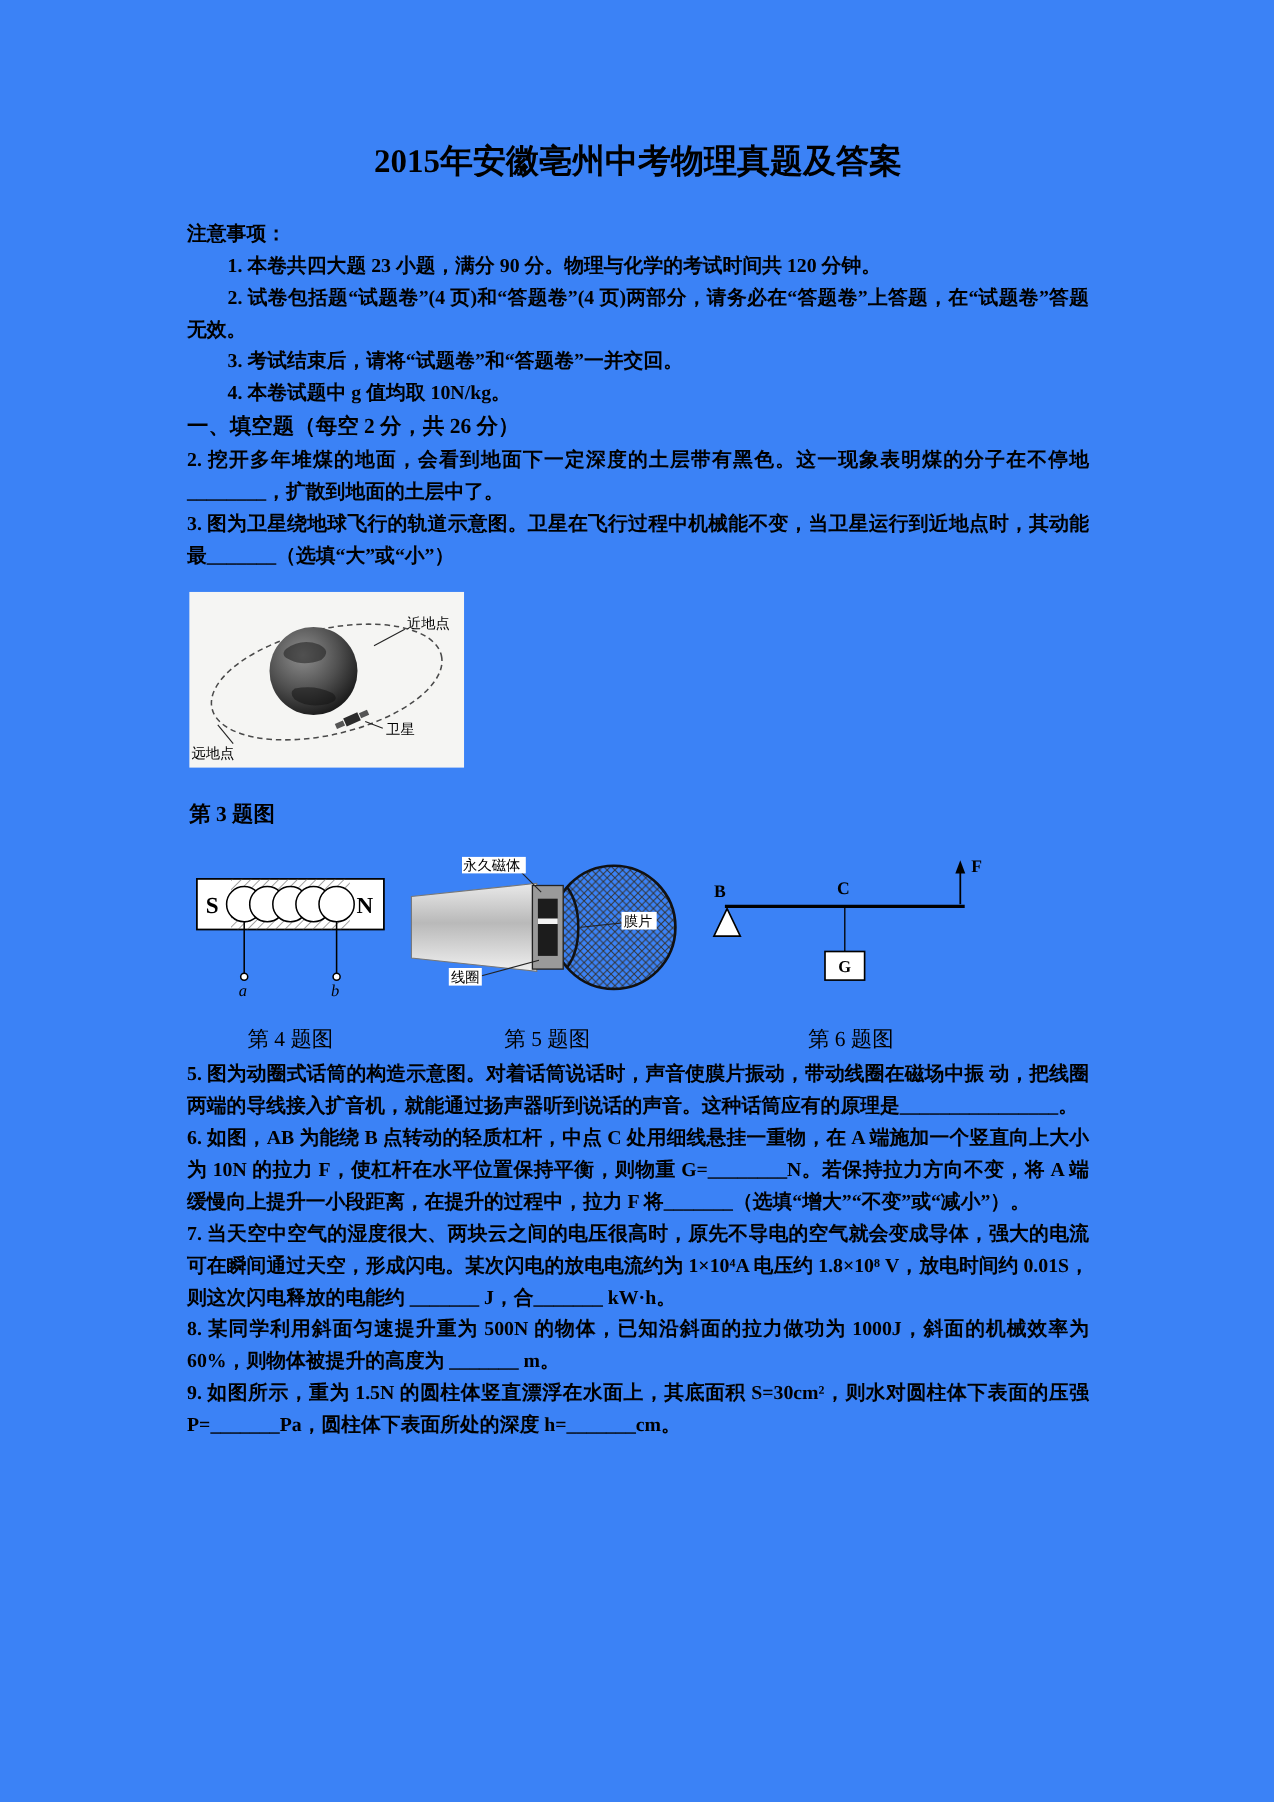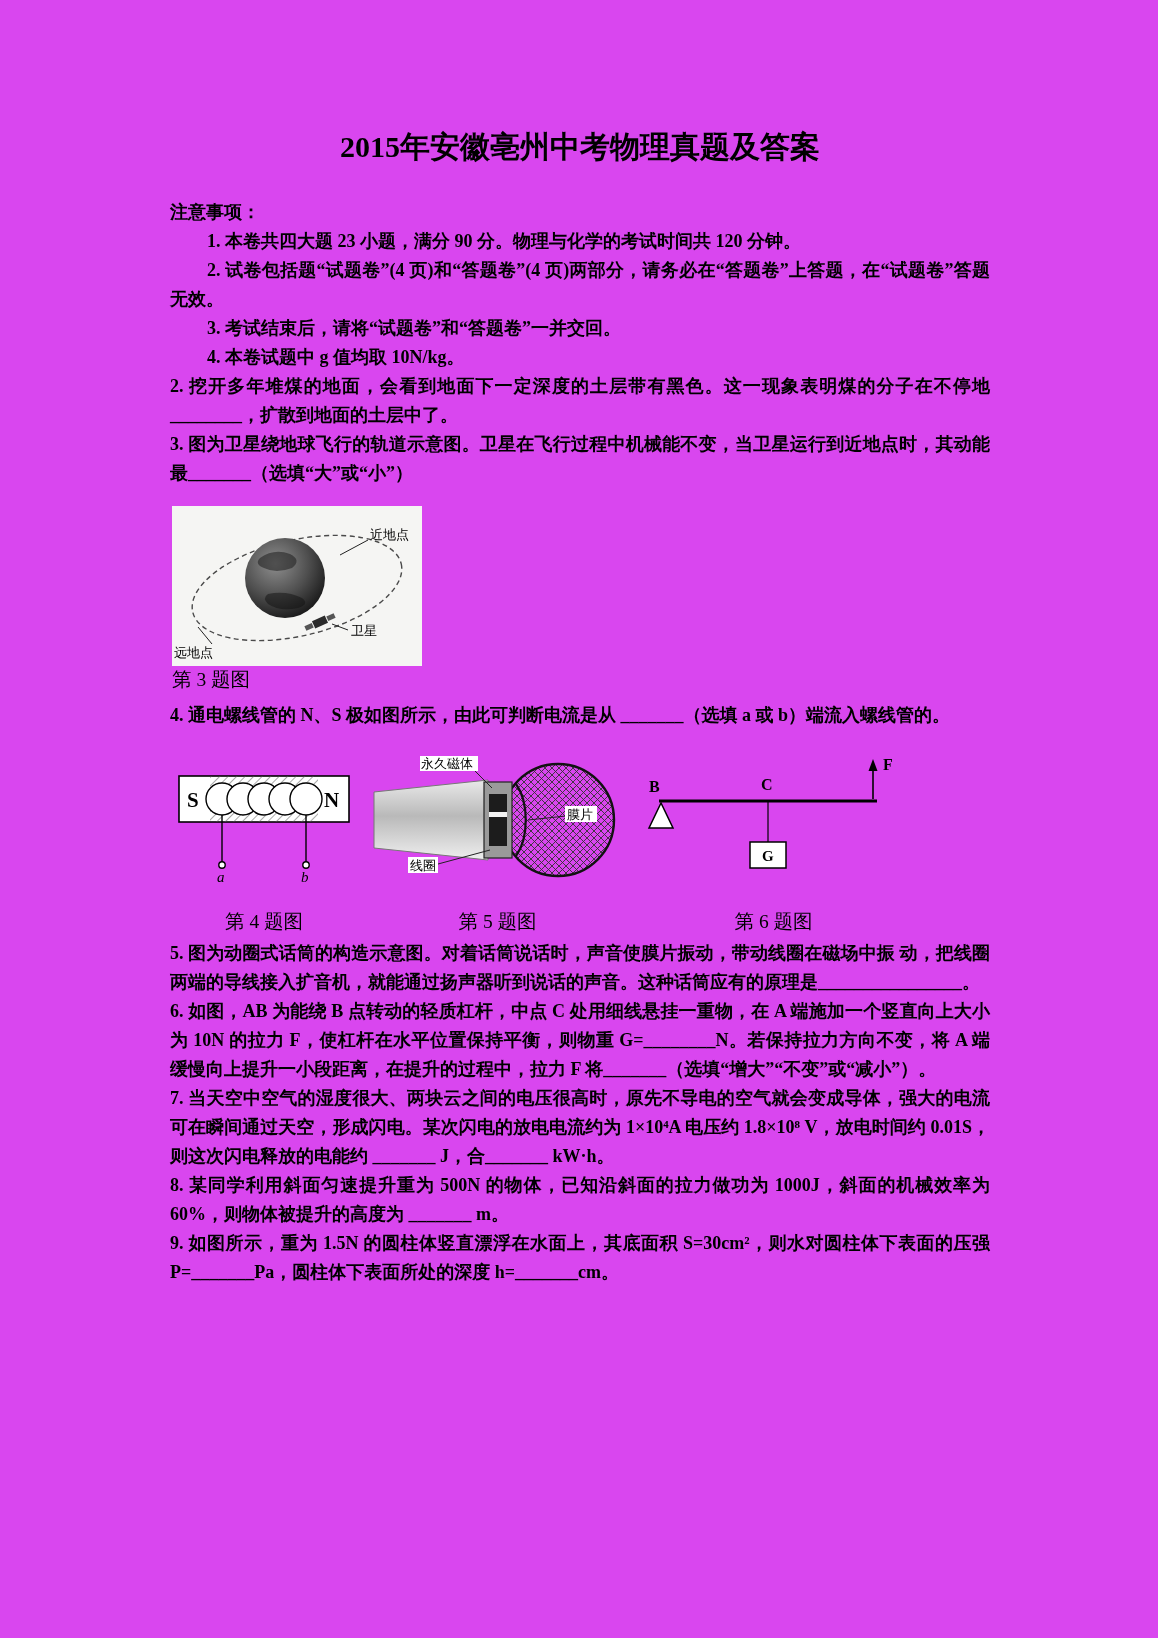--- a/index.html
+++ b/index.html
@@ -3,21 +3,21 @@
 <meta charset="utf-8">
 <style>
   * { box-sizing: border-box; }
   html, body { margin: 0; padding: 0; background: #ffffff; }
   body { font-family: "Liberation Serif", "DejaVu Serif", serif; color: #000; }
 
   .page {
     width: 1158px;
     height: 1638px;
     margin: 0 auto;
-    background: #d946ef;
+    background: #3b82f6;
     padding: 130px 168px 40px 170px;
     overflow: hidden;
     position: relative;
   }
 
   .title {
     font-size: 30px;
     line-height: 34px;
     font-weight: bold;
     text-align: center;
@@ -37,21 +37,21 @@
     font-size: 19.5px;
     line-height: 30px;
     font-weight: bold;
     margin: 2px 0 0 0;
   }
 
   figure { margin: 0; }
 
   .fig3-block { margin: 18px 0 8px 2px; }
   .fig3-block svg { display: block; }
-  .fig3-block figcaption { font-size: 19.5px; margin-top: 0; text-align: left; }
+  .fig3-block figcaption { font-size: 19.5px; margin-top: 28px; text-align: left; font-weight: bold; }
 
   .q4 { margin-top: 14px; }
   .q5 { margin-top: 2px; }
 
   .figures-row {
     display: flex;
     align-items: flex-end;
     gap: 16px;
     margin: 24px 0 4px 4px;
   }
@@ -69,20 +69,21 @@
   <h1 class="title">2015年安徽亳州中考物理真题及答案</h1>
 
   <div class="notices">
     <p class="notice-header">注意事项：</p>
     <p class="notice-item">1. 本卷共四大题 23 小题，满分 90 分。物理与化学的考试时间共 120 分钟。</p>
     <p class="notice-item">2. 试卷包括题“试题卷”(4 页)和“答题卷”(4 页)两部分，请务必在“答题卷”上答题，在“试题卷”答题无效。</p>
     <p class="notice-item">3. 考试结束后，请将“试题卷”和“答题卷”一并交回。</p>
     <p class="notice-item">4. 本卷试题中 g 值均取 10N/kg。</p>
   </div>
 
+  <h2 class="section-heading">一、填空题（每空 2 分，共 26 分）</h2>
 
   <p class="q">2. 挖开多年堆煤的地面，会看到地面下一定深度的土层带有黑色。这一现象表明煤的分子在不停地________，扩散到地面的土层中了。</p>
   <p class="q">3. 图为卫星绕地球飞行的轨道示意图。卫星在飞行过程中机械能不变，当卫星运行到近地点时，其动能最_______（选填“大”或“小”）</p>
 
   <figure class="fig3-block">
     <svg width="250" height="160" viewBox="0 0 250 160">
       <defs>
         <radialGradient id="earthG" cx="38%" cy="32%" r="75%">
           <stop offset="0%" stop-color="#8f8f8f"></stop>
           <stop offset="55%" stop-color="#4f4f4f"></stop>
@@ -102,21 +103,20 @@
         <rect x="8" y="-2.5" width="8" height="5" fill="#555"></rect>
       </g>
       <line x1="176" y1="124" x2="160" y2="118" stroke="#222" stroke-width="1"></line>
       <text x="179" y="129" font-size="13">卫星</text>
       <line x1="40" y1="138" x2="26" y2="121" stroke="#222" stroke-width="1"></line>
       <text x="2" y="151" font-size="13">远地点</text>
     </svg>
     <figcaption>第 3 题图</figcaption>
   </figure>
 
-  <p class="q q4">4. 通电螺线管的 N、S 极如图所示，由此可判断电流是从 _______（选填 a 或 b）端流入螺线管的。</p>
 
   <div class="figures-row">
 
     <figure class="fig-col">
       <svg width="180" height="122" viewBox="0 0 180 122">
         <defs>
           <pattern id="hatch4" width="6" height="6" patternUnits="userSpaceOnUse" patternTransform="rotate(45)">
             <line x1="0" y1="0" x2="0" y2="6" stroke="#555" stroke-width="1"></line>
           </pattern>
         </defs>

